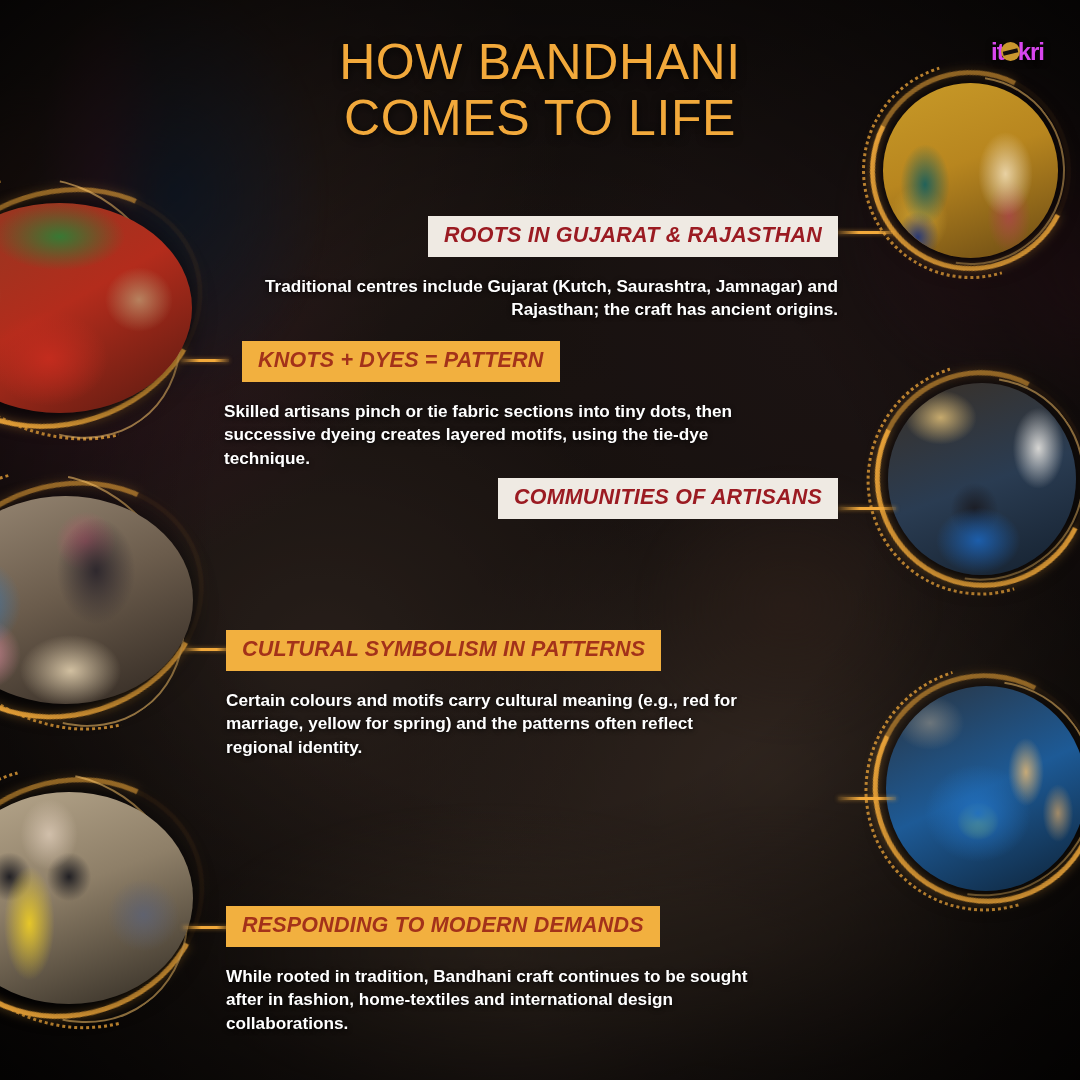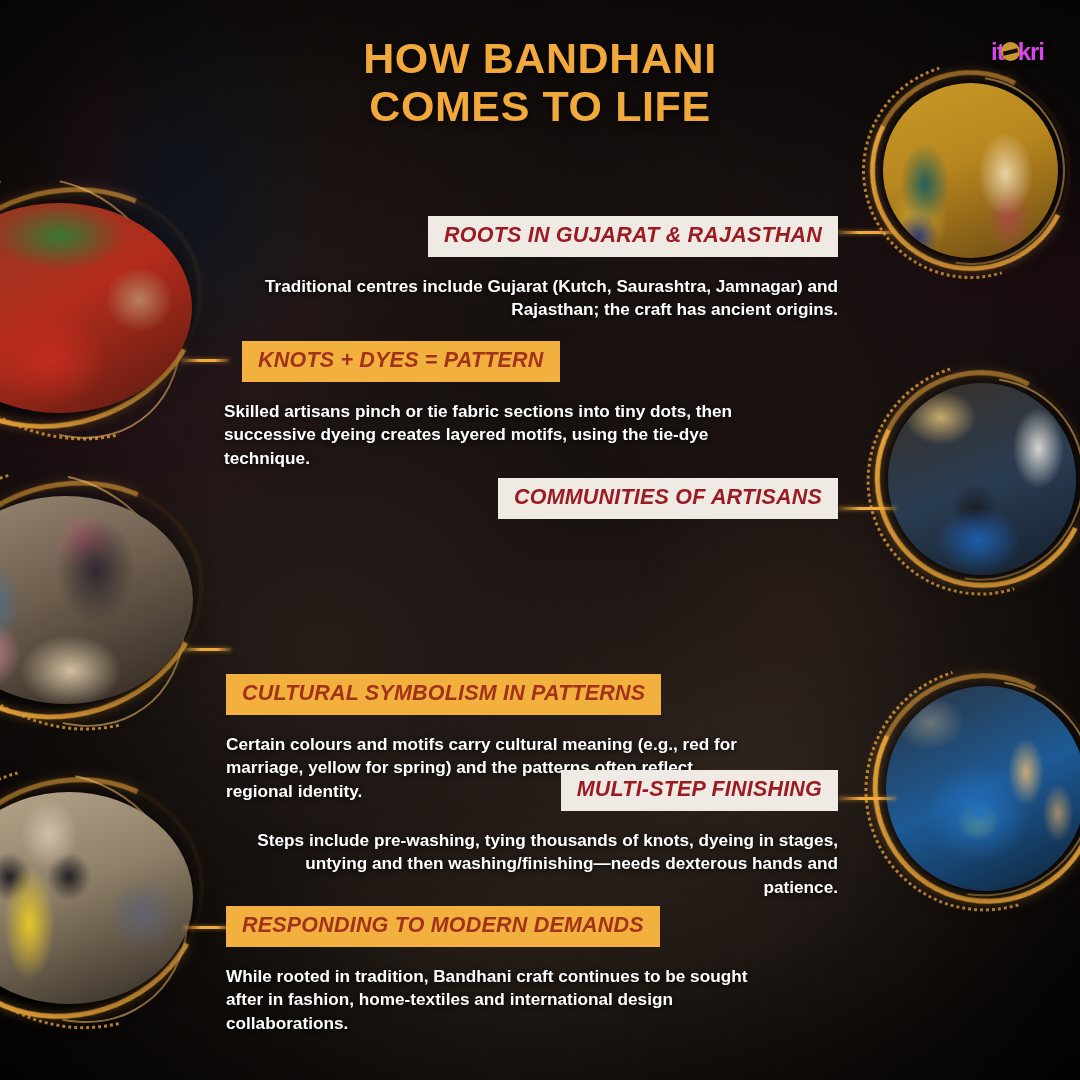--- a/index.html
+++ b/index.html
@@ -71,22 +71,22 @@
 
   
   .title-wrap {
     position:absolute; left:0; right:0; top:34px;
     text-align:center;
     z-index:6;
   }
   .title-line {
     display:block;
     color:#F2A93B;
-    font-size:43px;
-    font-weight:bold;
+    font-size:50px;
+    font-weight:normal;
     letter-spacing:.6px;
     line-height:1.12;
     text-shadow:0 2px 10px rgba(0,0,0,.75);
   }
 
   
   .logo {
     position:absolute; right:36px; top:38px;
     z-index:9;
     font-size:24px;
@@ -338,32 +338,26 @@
     <div class="body-text align-left">Skilled artisans pinch or tie fabric sections into tiny dots, then successive dyeing creates layered motifs, using the tie-dye technique.</div>
   </div>
 
   <div class="section" style="left:250px; top:478px; width:588px;">
     <div style="text-align:right;">
       <span class="tag cream">COMMUNITIES OF ARTISANS</span>
     </div>
   </div>
 
   <div class="section" style="left:226px; top:630px; width:530px;">
-    <div style="text-align:left;margin-top:44px;">
+    <div style="text-align:left;">
       <span class="tag amber">CULTURAL SYMBOLISM IN PATTERNS</span>
     </div>
     <div class="body-text align-left">Certain colours and motifs carry cultural meaning (e.g., red for marriage, yellow for spring) and the patterns often reflect regional identity.</div>
   </div>
 
-  <div class="section" style="left:250px; top:770px; width:588px;">
-    <div style="text-align:right;">
-      <span class="tag cream">MULTI-STEP FINISHING</span>
-    </div>
-    <div class="body-text align-right">Steps include pre-washing, tying thousands of knots, dyeing in stages, untying and then washing/finishing—needs dexterous hands and patience.</div>
-  </div>
 
   <div class="section" style="left:226px; top:906px; width:560px;">
     <div style="text-align:left;">
       <span class="tag amber">RESPONDING TO MODERN DEMANDS</span>
     </div>
     <div class="body-text align-left">While rooted in tradition, Bandhani craft continues to be sought after in fashion, home-textiles and international design collaborations.</div>
   </div>
 
 </div>
 

